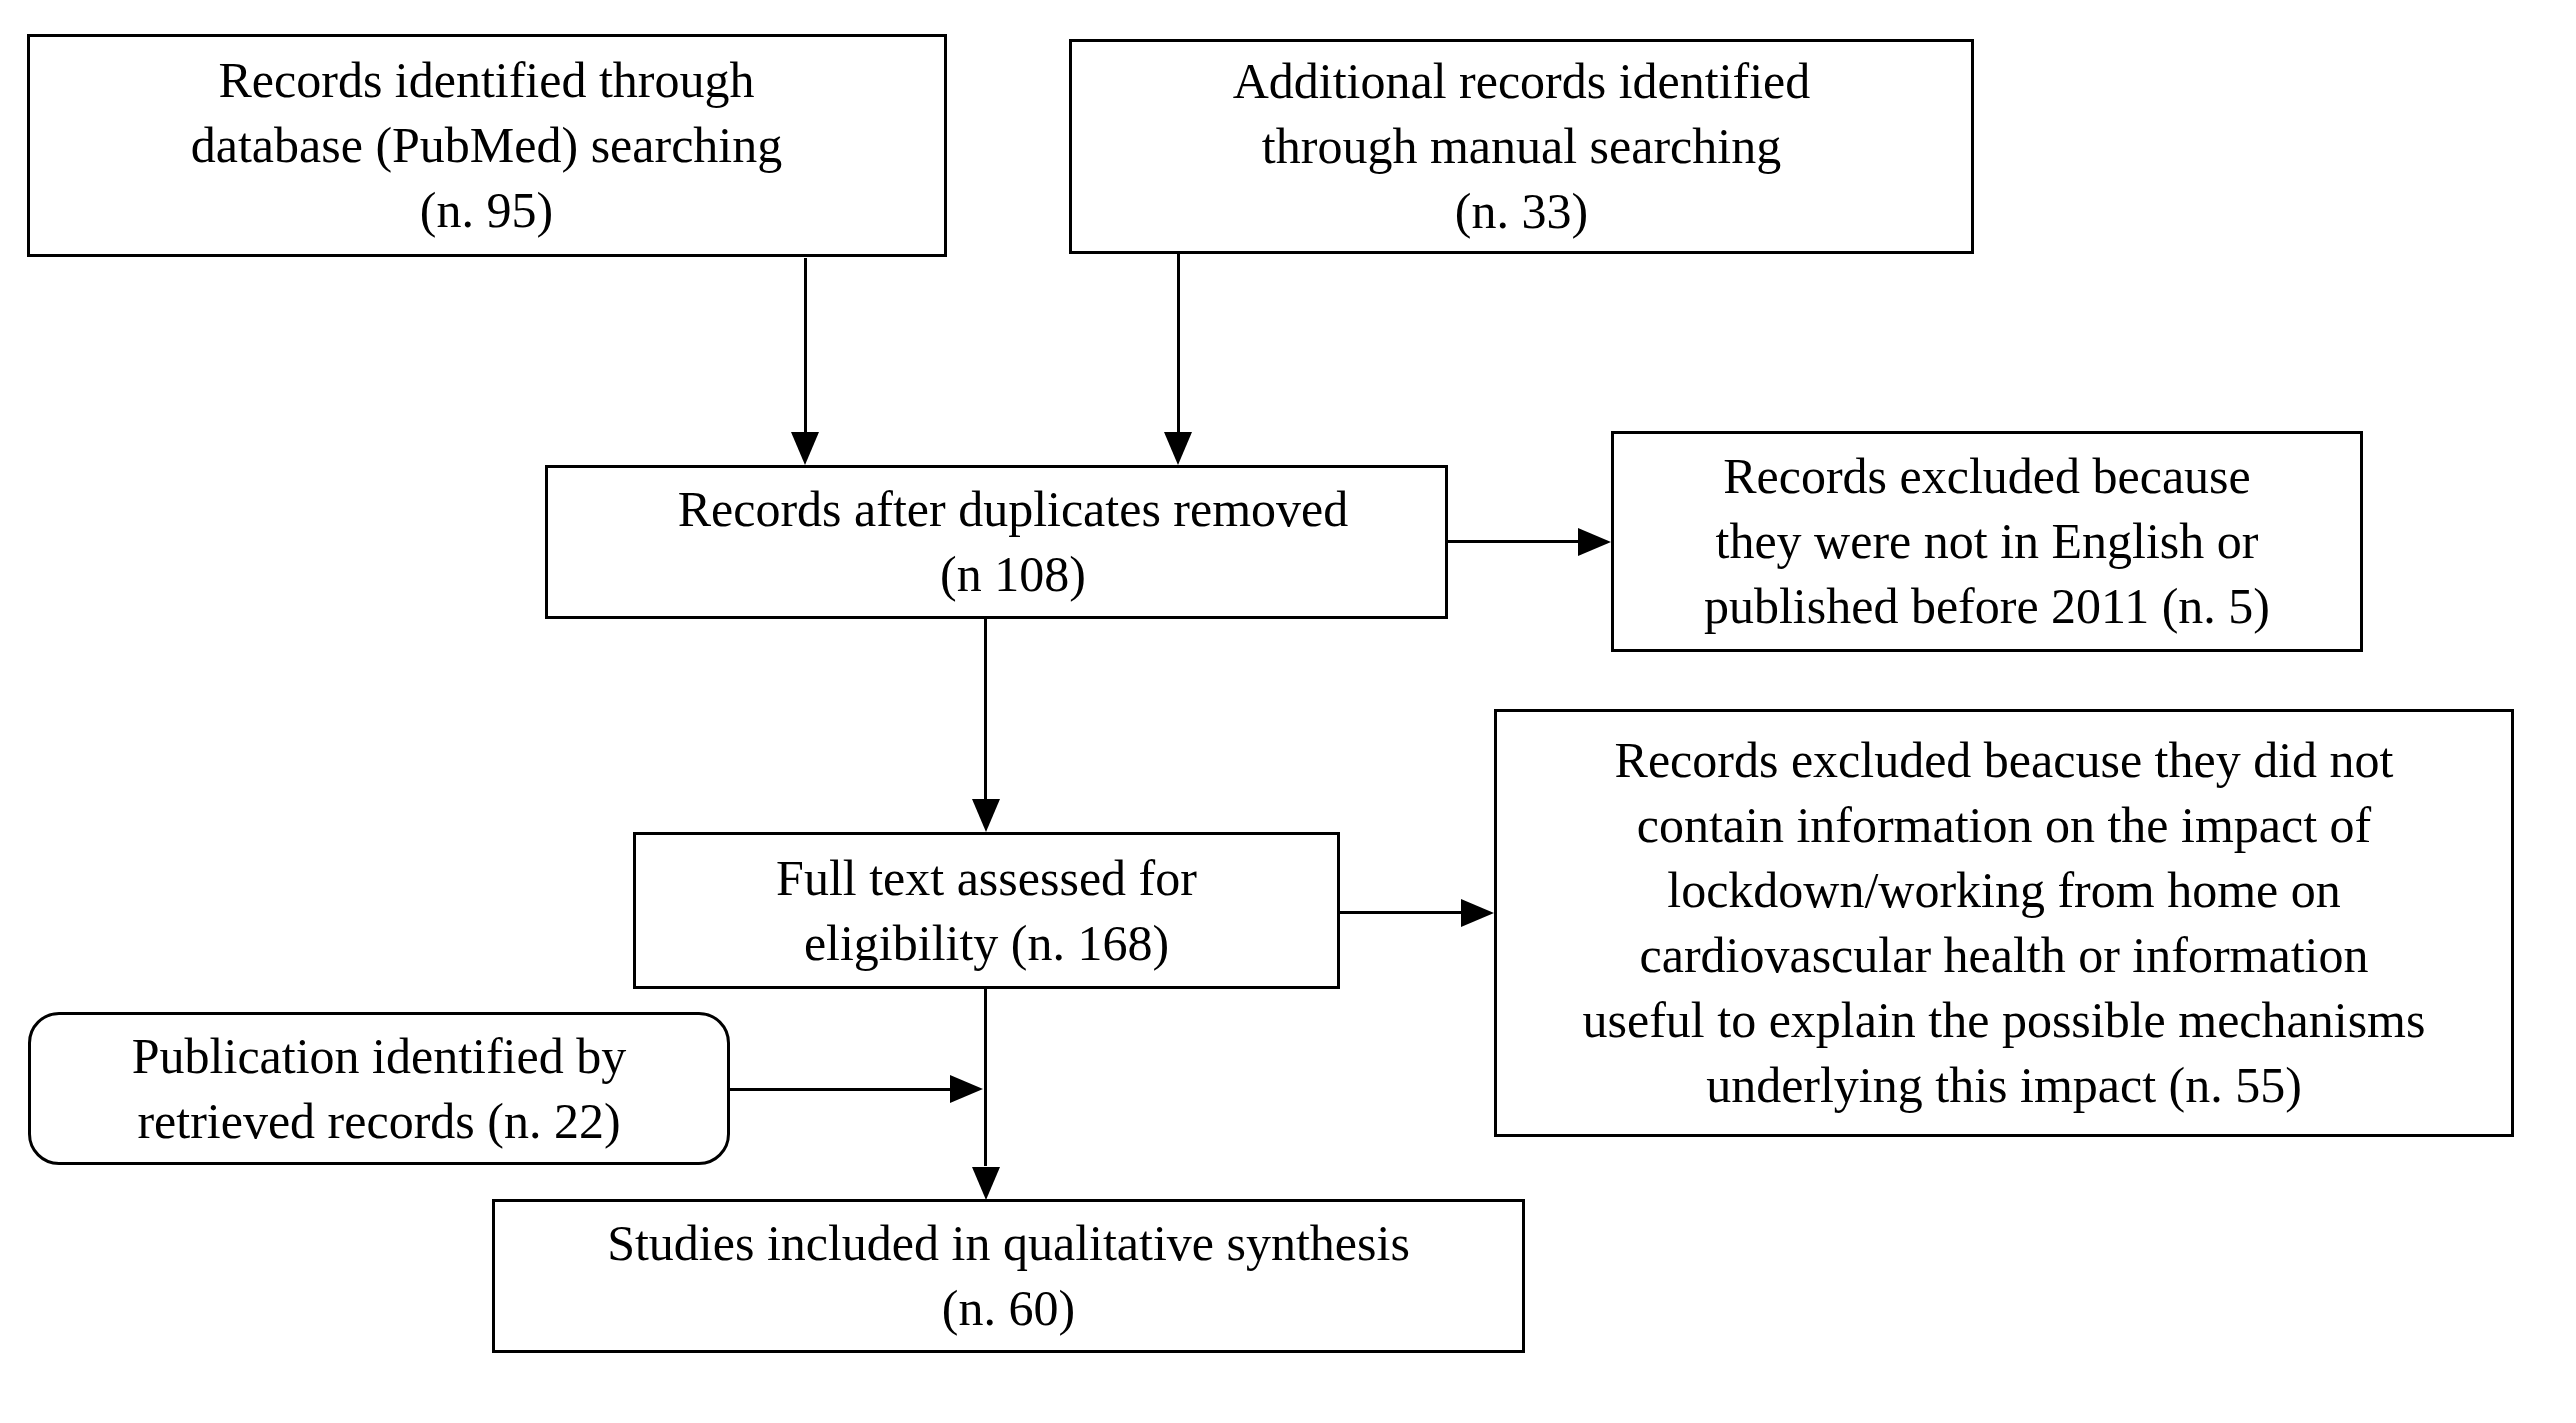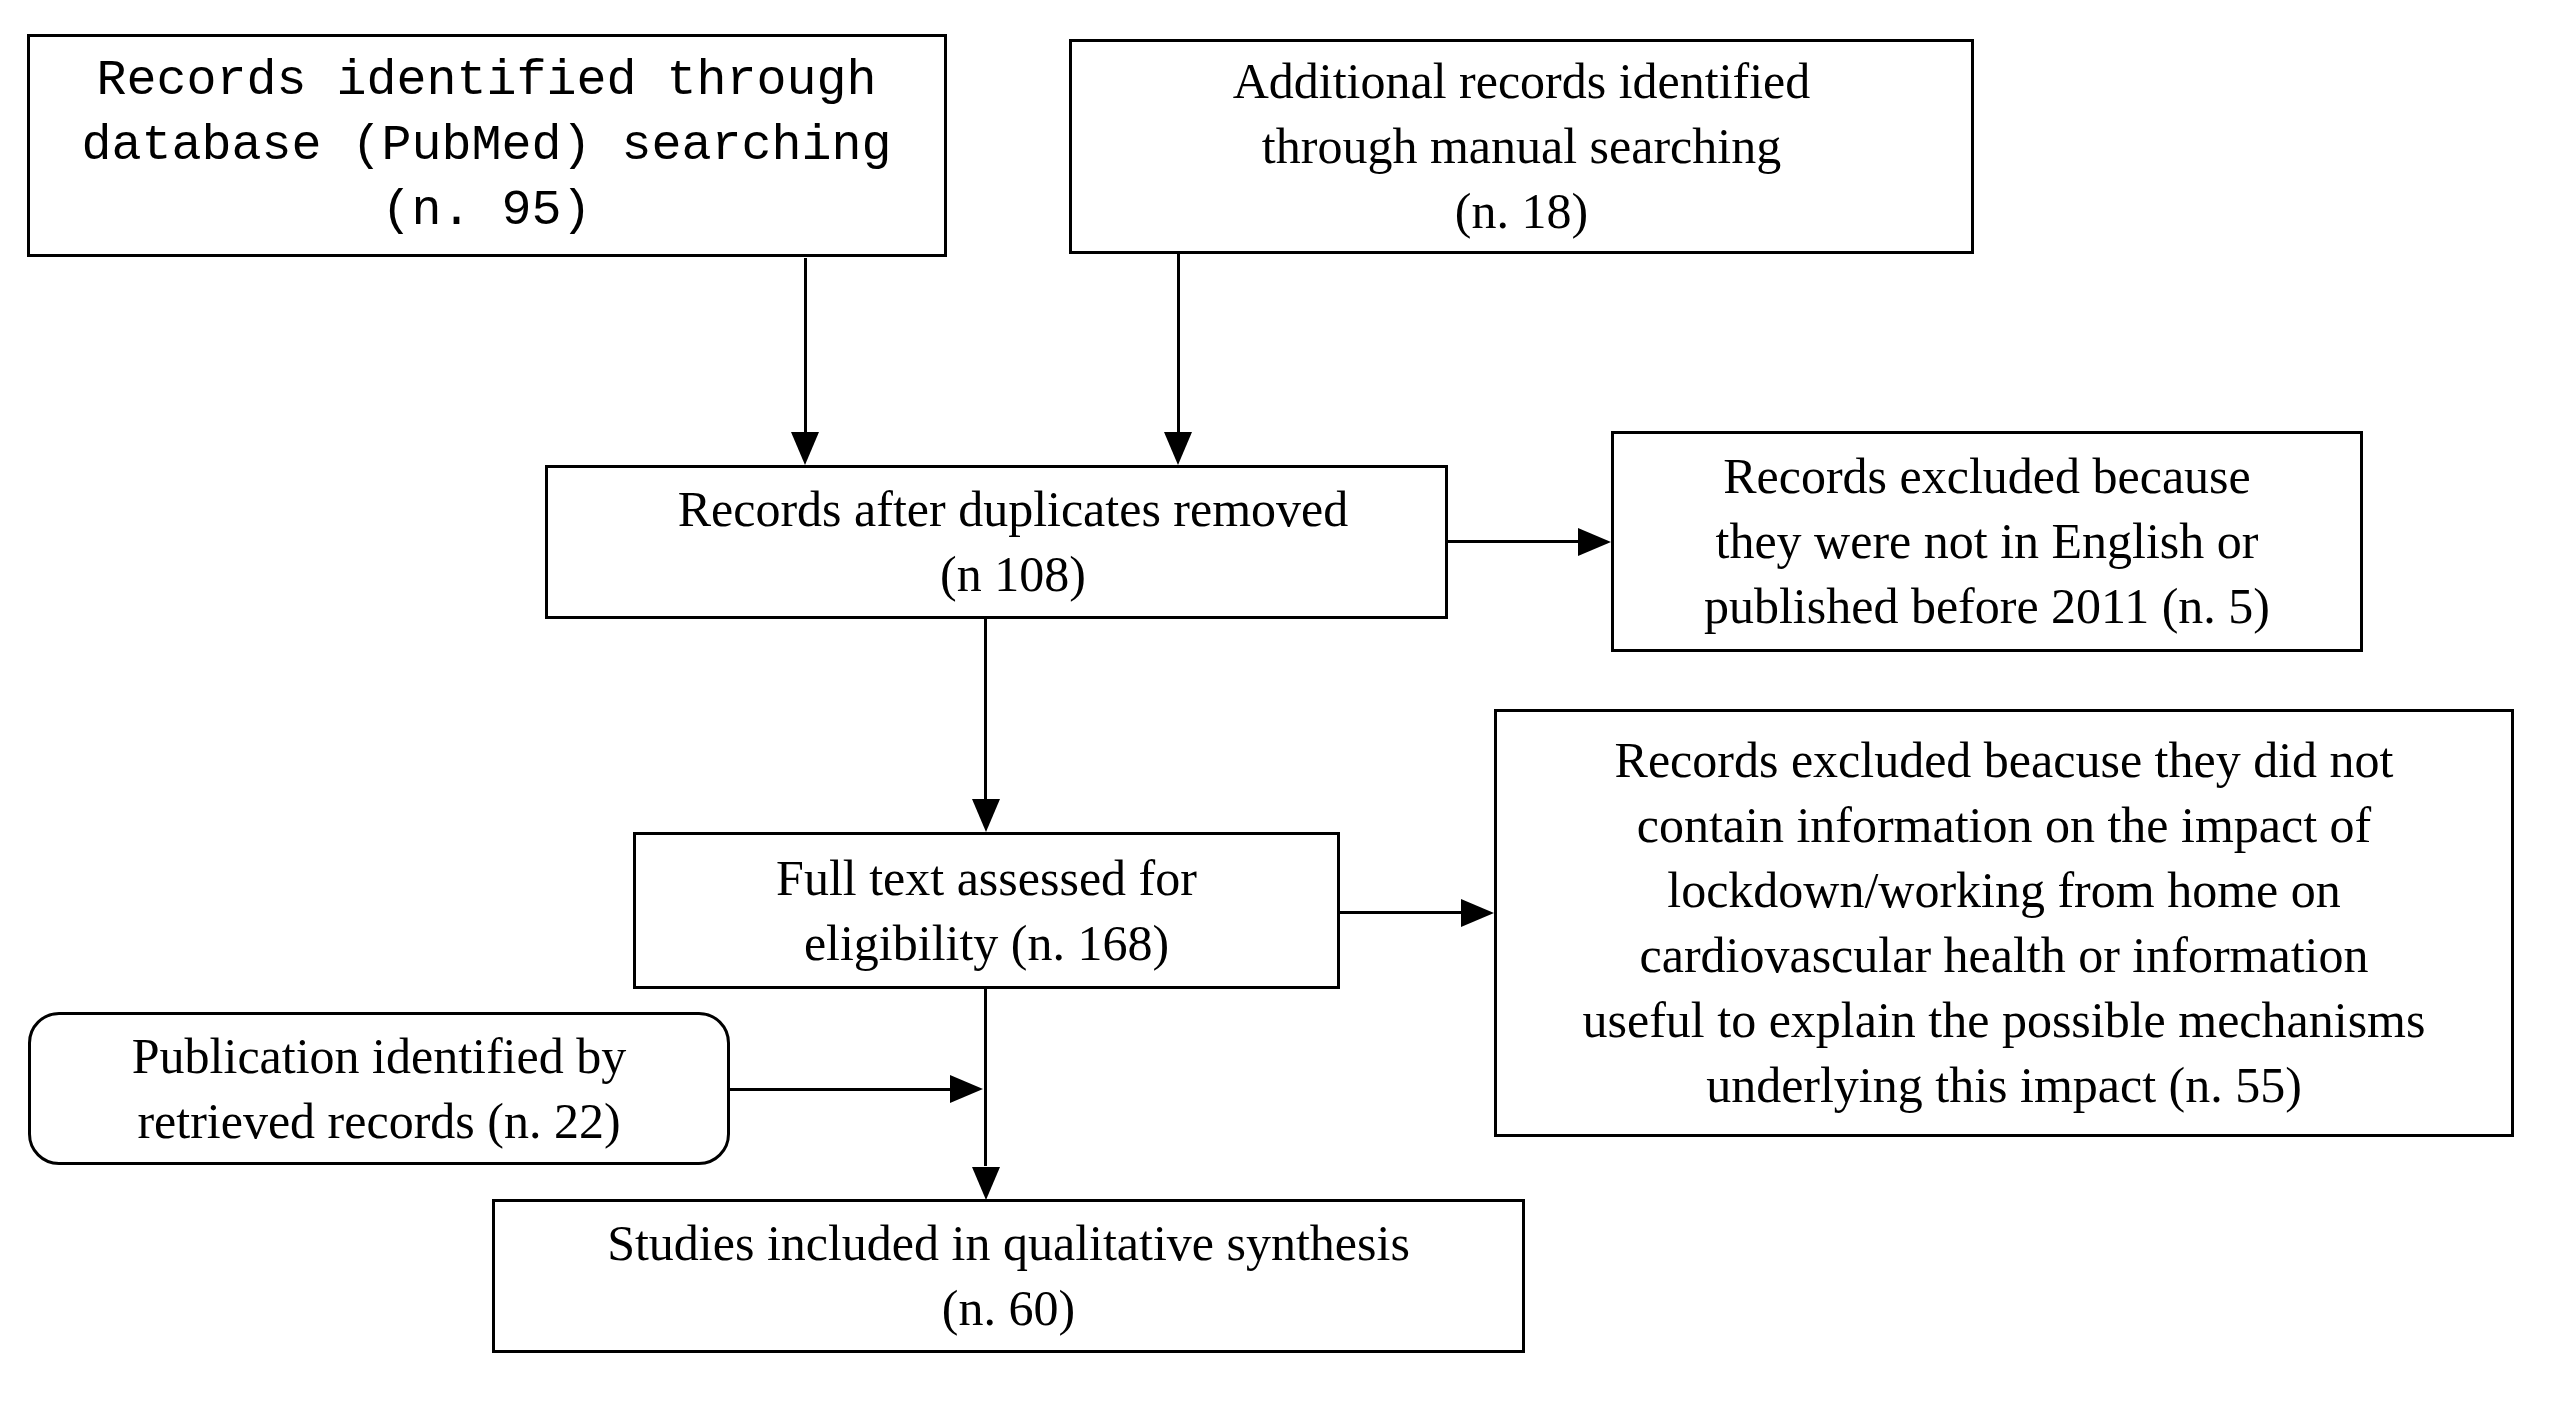--- a/index.html
+++ b/index.html
@@ -52,21 +52,21 @@
   .head-right {
     position: absolute;
     width: 0;
     height: 0;
     border-top: 14px solid transparent;
     border-bottom: 14px solid transparent;
     border-left: 33px solid #000000;
   }
 
   
-  #b1 { left: 26.5px;   top: 34px;   width: 920px; height: 223px; font-family: Liberation Mono, monospace; }
+  #b1 { left: 26.5px;   top: 34px;   width: 920px; height: 223px; }
   #b2 { left: 1069px; top: 39px;   width: 905px; height: 215px; }
   #b3 { left: 545px;  top: 465px;  width: 903px; height: 154px; padding-left: 33px; }
   #b4 { left: 1611px; top: 431px;  width: 752px;  height: 221px; }
   #b5 { left: 633px;  top: 832px; width: 707px;  height: 157px; }
   #b6 { left: 1494px; top: 709px;  width: 1020px; height: 428px; }
   #b7 { left: 28px;   top: 1012px; width: 702px;  height: 153px; border-radius: 31px; }
   #b8 { left: 492px;  top: 1199px; width: 1033px; height: 154px; }
 
   
   #a1-line { left: 804px; top: 258px;  height: 174px; }
@@ -91,21 +91,21 @@
 
   <div class="box" id="b1">
     <span class="txt">Records identified through
 database (PubMed) searching
 (n. 95)</span>
   </div>
 
   <div class="box" id="b2">
     <span class="txt">Additional records identified
 through manual searching
-(n. 18)</span>
+(n. 33)</span>
   </div>
 
   <div class="box" id="b3">
     <span class="txt">Records after duplicates removed
 (n 108)</span>
   </div>
 
   <div class="box" id="b4">
     <span class="txt">Records excluded because
 they were not in English or

